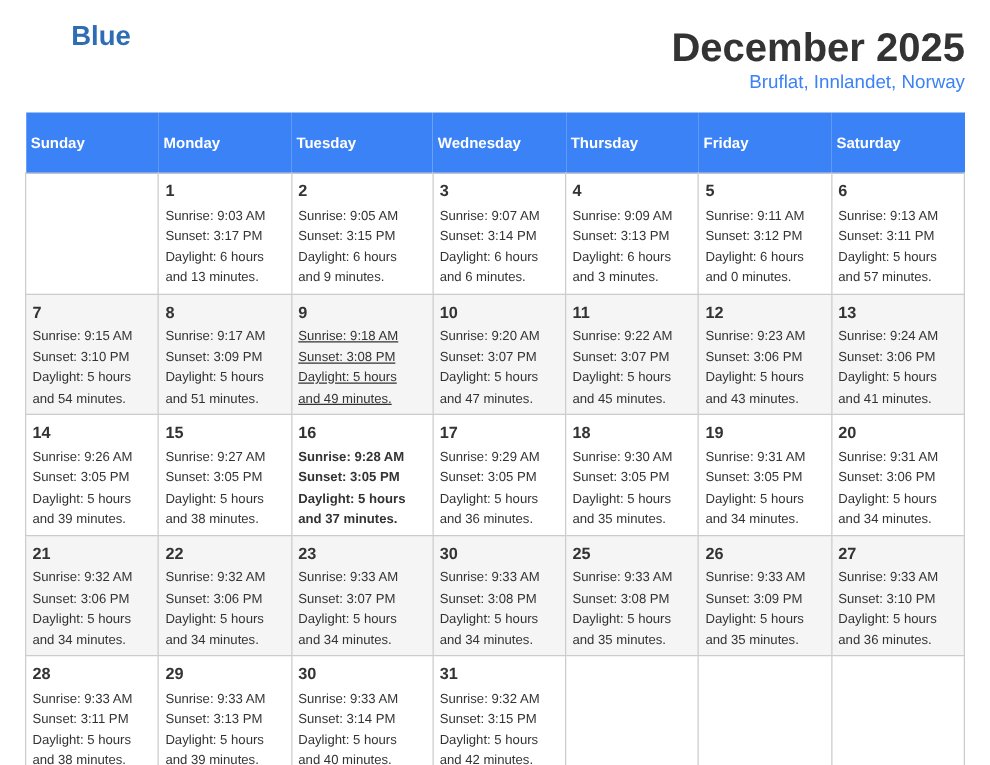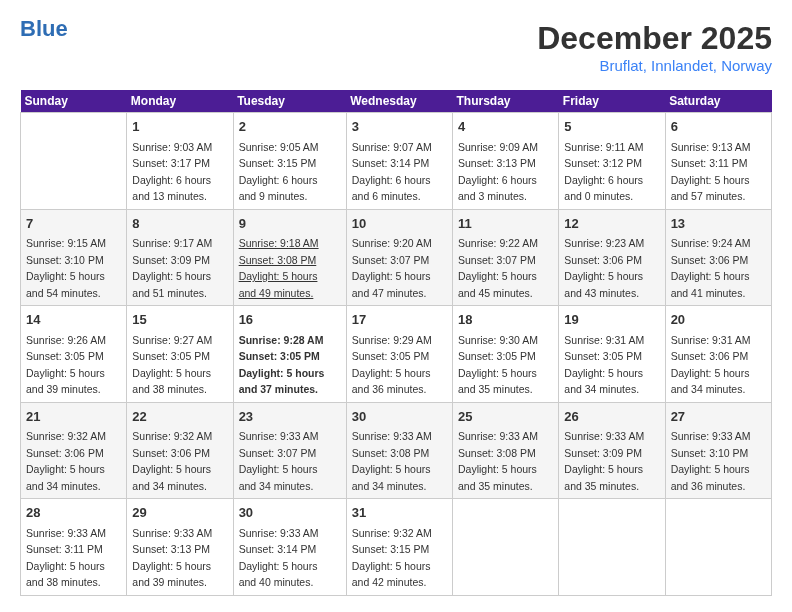--- a/index.html
+++ b/index.html
@@ -33,23 +33,23 @@
       font-size: 15px;
       font-weight: normal;
       color: #3b82f6;
     }
     table {
       width: 100%;
       border-collapse: collapse;
       font-size: 11px;
     }
     thead tr th {
-      background: #4c1d95;
+      background: #3b82f6;
       color: #fff;
-      padding: 4px 4px;
+      padding: 17px 4px;
       text-align: left;
       font-size: 12px;
       font-weight: bold;
     }
     tbody tr td {
       border: 1px solid #ccc;
       vertical-align: top;
       padding: 4px 5px;
       min-height: 70px;
       color: #333;
@@ -72,21 +72,21 @@
     tbody tr:nth-child(even) td {
       background: #f5f5f5;
     }
     .empty { background: #fff !important; }
   </style>
 </head>
 <body>
 
 <div class="header">
   <div class="logo">
-    <span style="font-size:22px;font-weight:bold;color:#2e6db4;margin-top:-4px;">Blue</span>
+    <span style="font-size:22px;font-weight:bold;color:#2e6db4;margin-top:-4px;margin-left:37px;">Blue</span>
   </div>
   <div class="title-block">
     <h1>December 2025</h1>
     <h2>Bruflat, Innlandet, Norway</h2>
   </div>
 </div>
 
 <table>
   <thead>
     <tr id="header-row">

